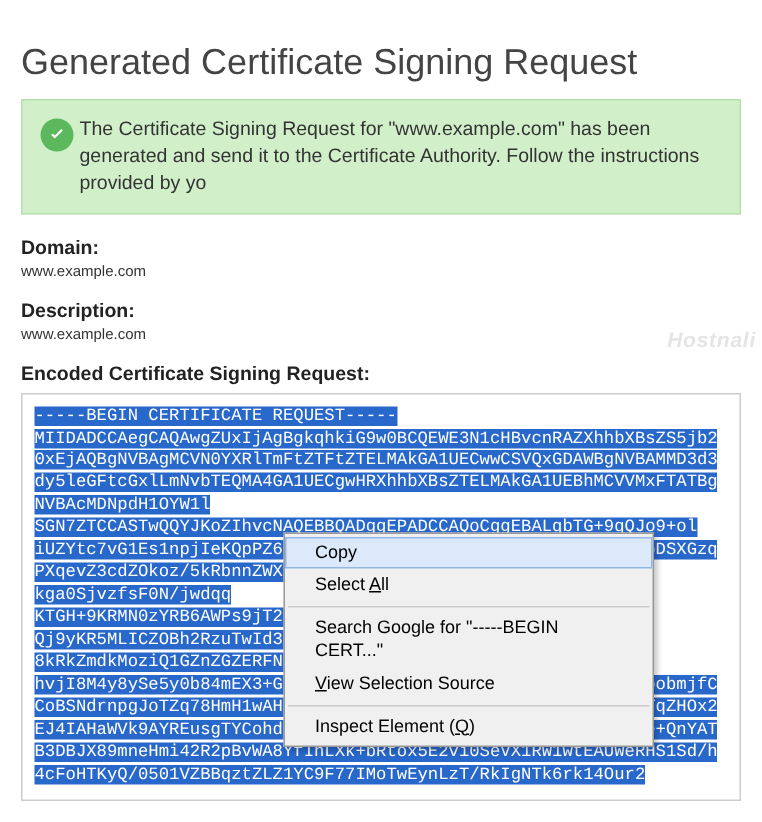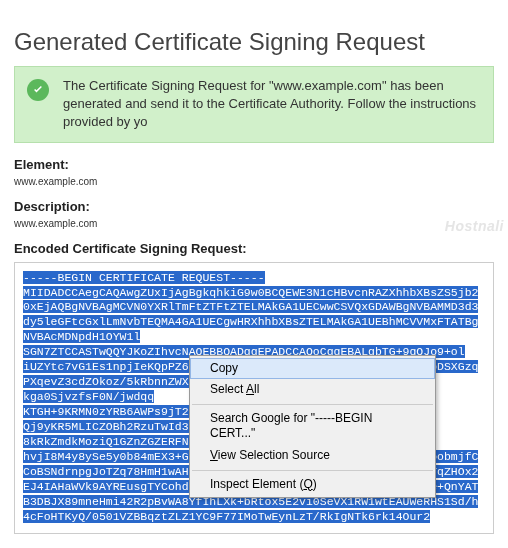--- a/index.html
+++ b/index.html
@@ -1,19 +1,19 @@
 <!DOCTYPE html>
 <html><head>
   <meta charset="utf-8">
   <style>
     * { margin: 0; padding: 0; box-sizing: border-box; }
     body { font-family: Arial, sans-serif; font-size: 13px; color: #333; background: #fff; width: 508px; }
     .container { padding: 28px 14px; }
     h1 { font-size: 24px; font-weight: 400; color: #444; margin-bottom: 10px; }
-    .alert { background: #d1f0ca; border: 1px solid #b6e0ad; padding: 10px 12px; display: flex; align-items: flex-start; gap: 14px; margin-bottom: 14px; }
+    .alert { background: #d1f0ca; border: 1px solid #b6e0ad; padding: 10px 12px; display: flex; align-items: flex-start; gap: 4px; margin-bottom: 14px; }
     .alert-icon { width: 22px; height: 22px; background: #5cb85c; border-radius: 50%; flex-shrink: 0; display: flex; align-items: center; justify-content: center; margin-top: 2px; }
     .alert-icon svg { width: 12px; height: 12px; fill: #fff; }
     .alert-text { font-size: 13px; color: #333; line-height: 1.4; }
     .field-group { margin-bottom: 12px; }
     .field-label { font-weight: bold; font-size: 13px; margin-bottom: 4px; color: #222; }
     .field-value { font-size: 10px; color: #333; }
     .encoded-label { font-weight: bold; font-size: 13px; margin-bottom: 6px; color: #222; }
     .csr-box { border: 1px solid #ccc; padding: 8px; font-family: "Courier New", monospace; font-size: 11.5px; line-height: 1.3; word-wrap: break-word; overflow-wrap: break-word; color: #333; position: relative; }
     .csr-line { display: block; }
     .csr-line span { background: #2968cb; color: #fff; }
@@ -33,21 +33,21 @@
   <div class="alert">
     <div class="alert-icon">
       <svg viewBox="0 0 16 16">
           <path d="M6 11.2 2.8 8l1.4-1.4L6 8.4l5.8-5.8L13.2 4z"></path>
         </svg>
     </div>
     <div class="alert-text">The Certificate Signing Request for "www.example.com" has been generated and send it to the Certificate Authority. Follow the instructions provided by yo</div>
   </div>
 
   <div class="field-group">
-    <div class="field-label">Element:</div>
+    <div class="field-label">Domain:</div>
     <div class="field-value">www.example.com</div>
   </div>
 
   <div class="field-group">
     <div class="field-label">Description:</div>
     <div class="field-value">www.example.com</div>
   </div>
 
   <div class="watermark">Hostnali</div>
 

